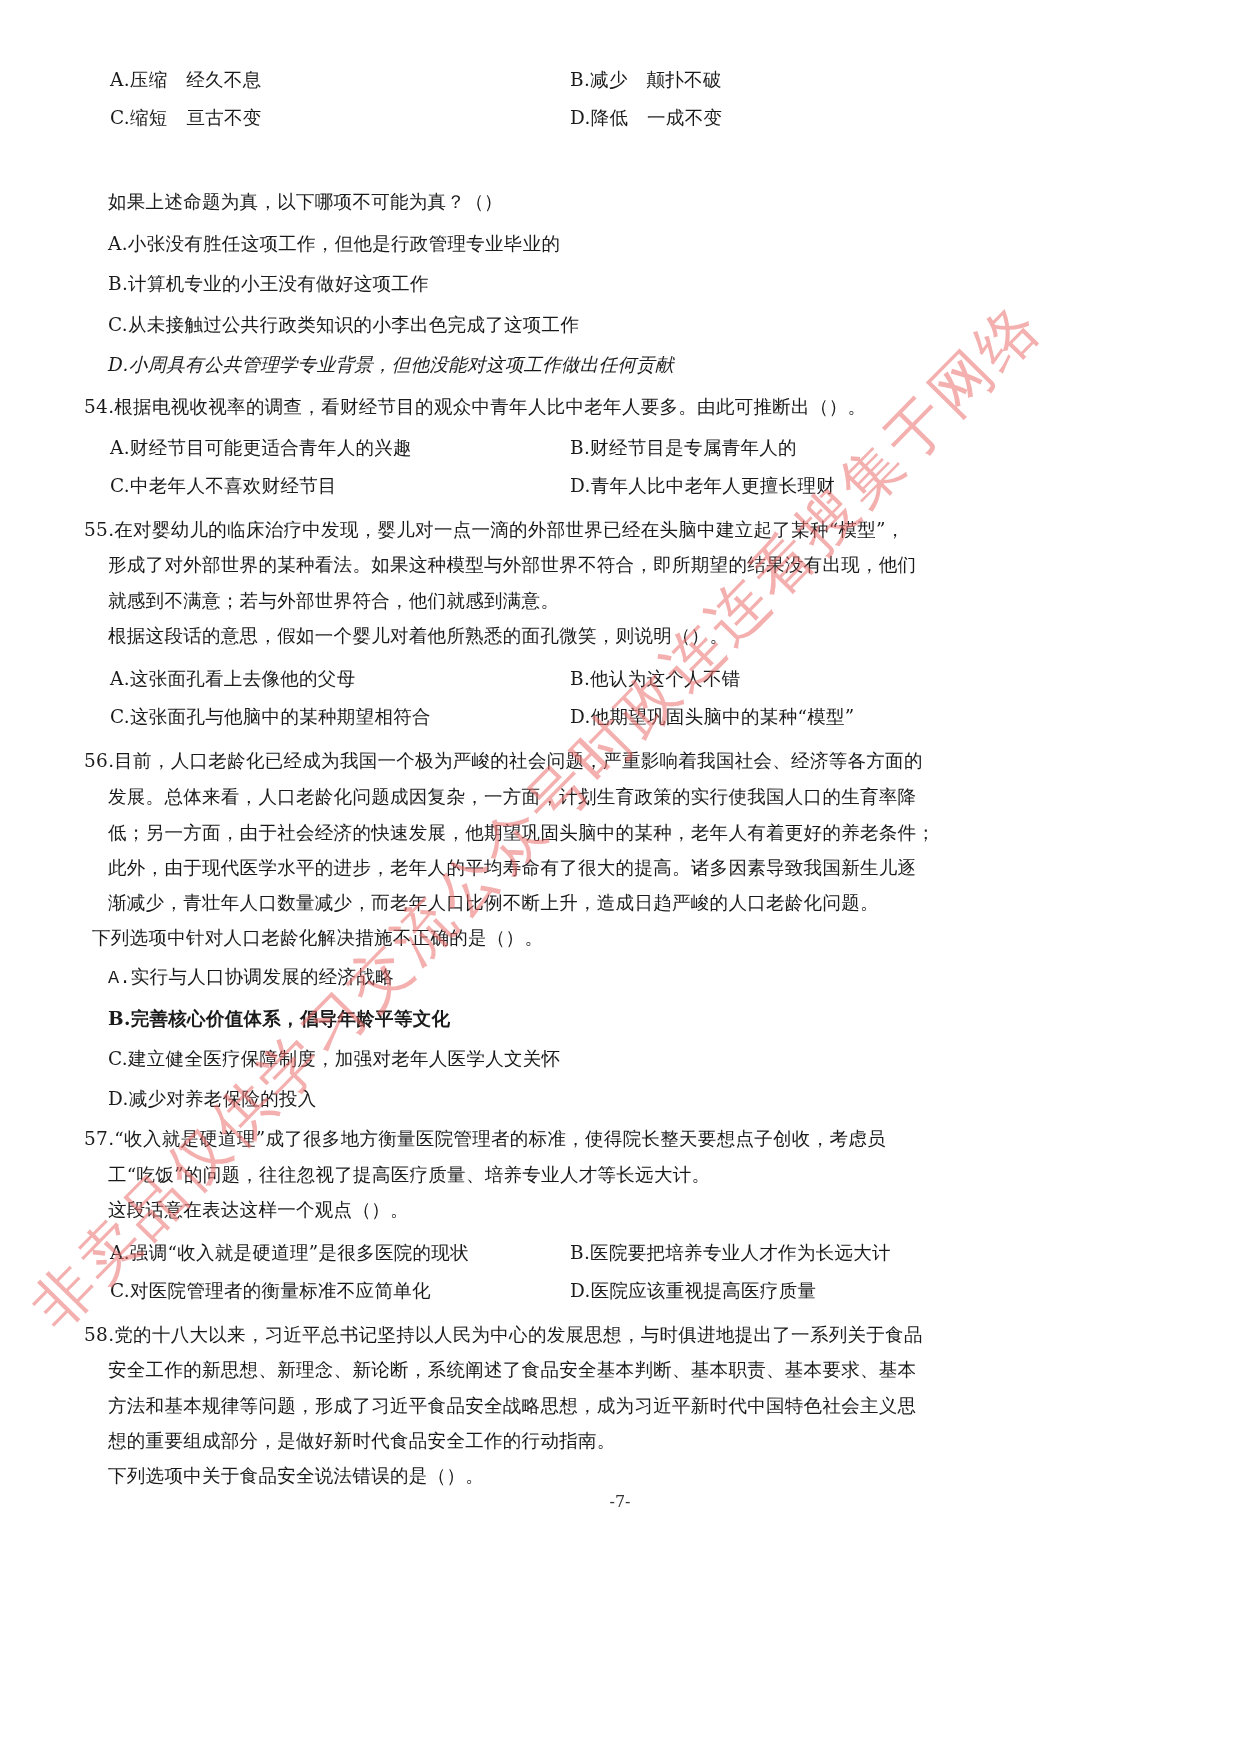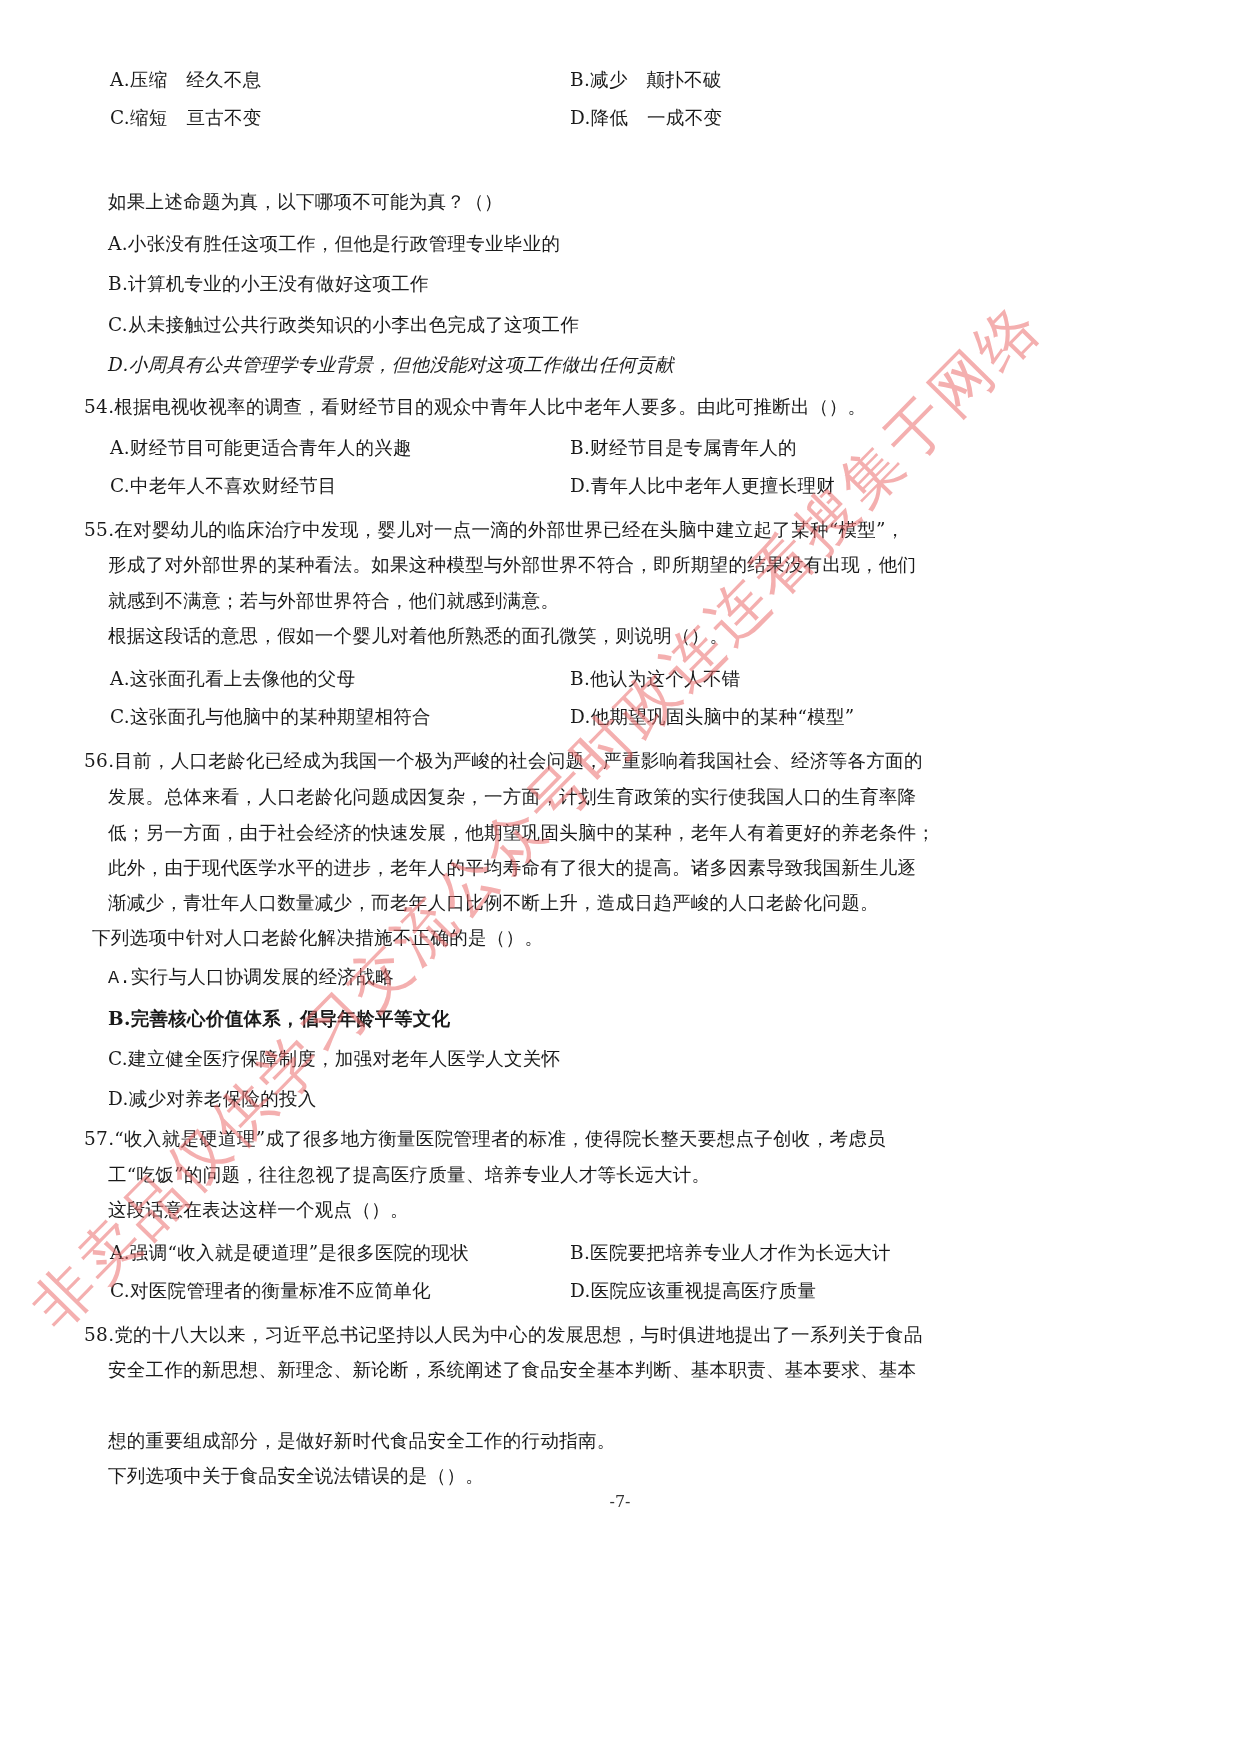--- a/index.html
+++ b/index.html
@@ -88,20 +88,21 @@
   <div class="line" style="left:84px; top:1127px;">57.“收入就是硬道理”成了很多地方衡量医院管理者的标准，使得院长整天要想点子创收，考虑员</div>
   <div class="line" style="left:108px; top:1163px;">工“吃饭”的问题，往往忽视了提高医疗质量、培养专业人才等长远大计。</div>
   <div class="line" style="left:108px; top:1198px;">这段话意在表达这样一个观点（）。</div>
   <div class="line" style="left:110px; top:1241px;">A.强调“收入就是硬道理”是很多医院的现状</div>
   <div class="line" style="left:570px; top:1241px;">B.医院要把培养专业人才作为长远大计</div>
   <div class="line" style="left:110px; top:1279px;">C.对医院管理者的衡量标准不应简单化</div>
   <div class="line" style="left:570px; top:1279px;">D.医院应该重视提高医疗质量</div>
 
   <div class="line" style="left:84px; top:1323px;">58.党的十八大以来，习近平总书记坚持以人民为中心的发展思想，与时俱进地提出了一系列关于食品</div>
   <div class="line" style="left:108px; top:1358px;">安全工作的新思想、新理念、新论断，系统阐述了食品安全基本判断、基本职责、基本要求、基本</div>
+  <div class="line" style="left:108px; top:1394px;">方法和基本规律等问题，形成了习近平食品安全战略思想，成为习近平新时代中国特色社会主义思</div>
   <div class="line" style="left:108px; top:1429px;">想的重要组成部分，是做好新时代食品安全工作的行动指南。</div>
   <div class="line" style="left:108px; top:1464px;">下列选项中关于食品安全说法错误的是（）。</div>
 
   <div class="page-number" style="top:1492px;">-7-</div>
 
   <div class="watermark" style="left:15px; top:1290px;">
     <span class="wm-inner">非卖品仅供学习交流公众号时政连连看搜集于网络</span>
   </div>
 </div>
 

